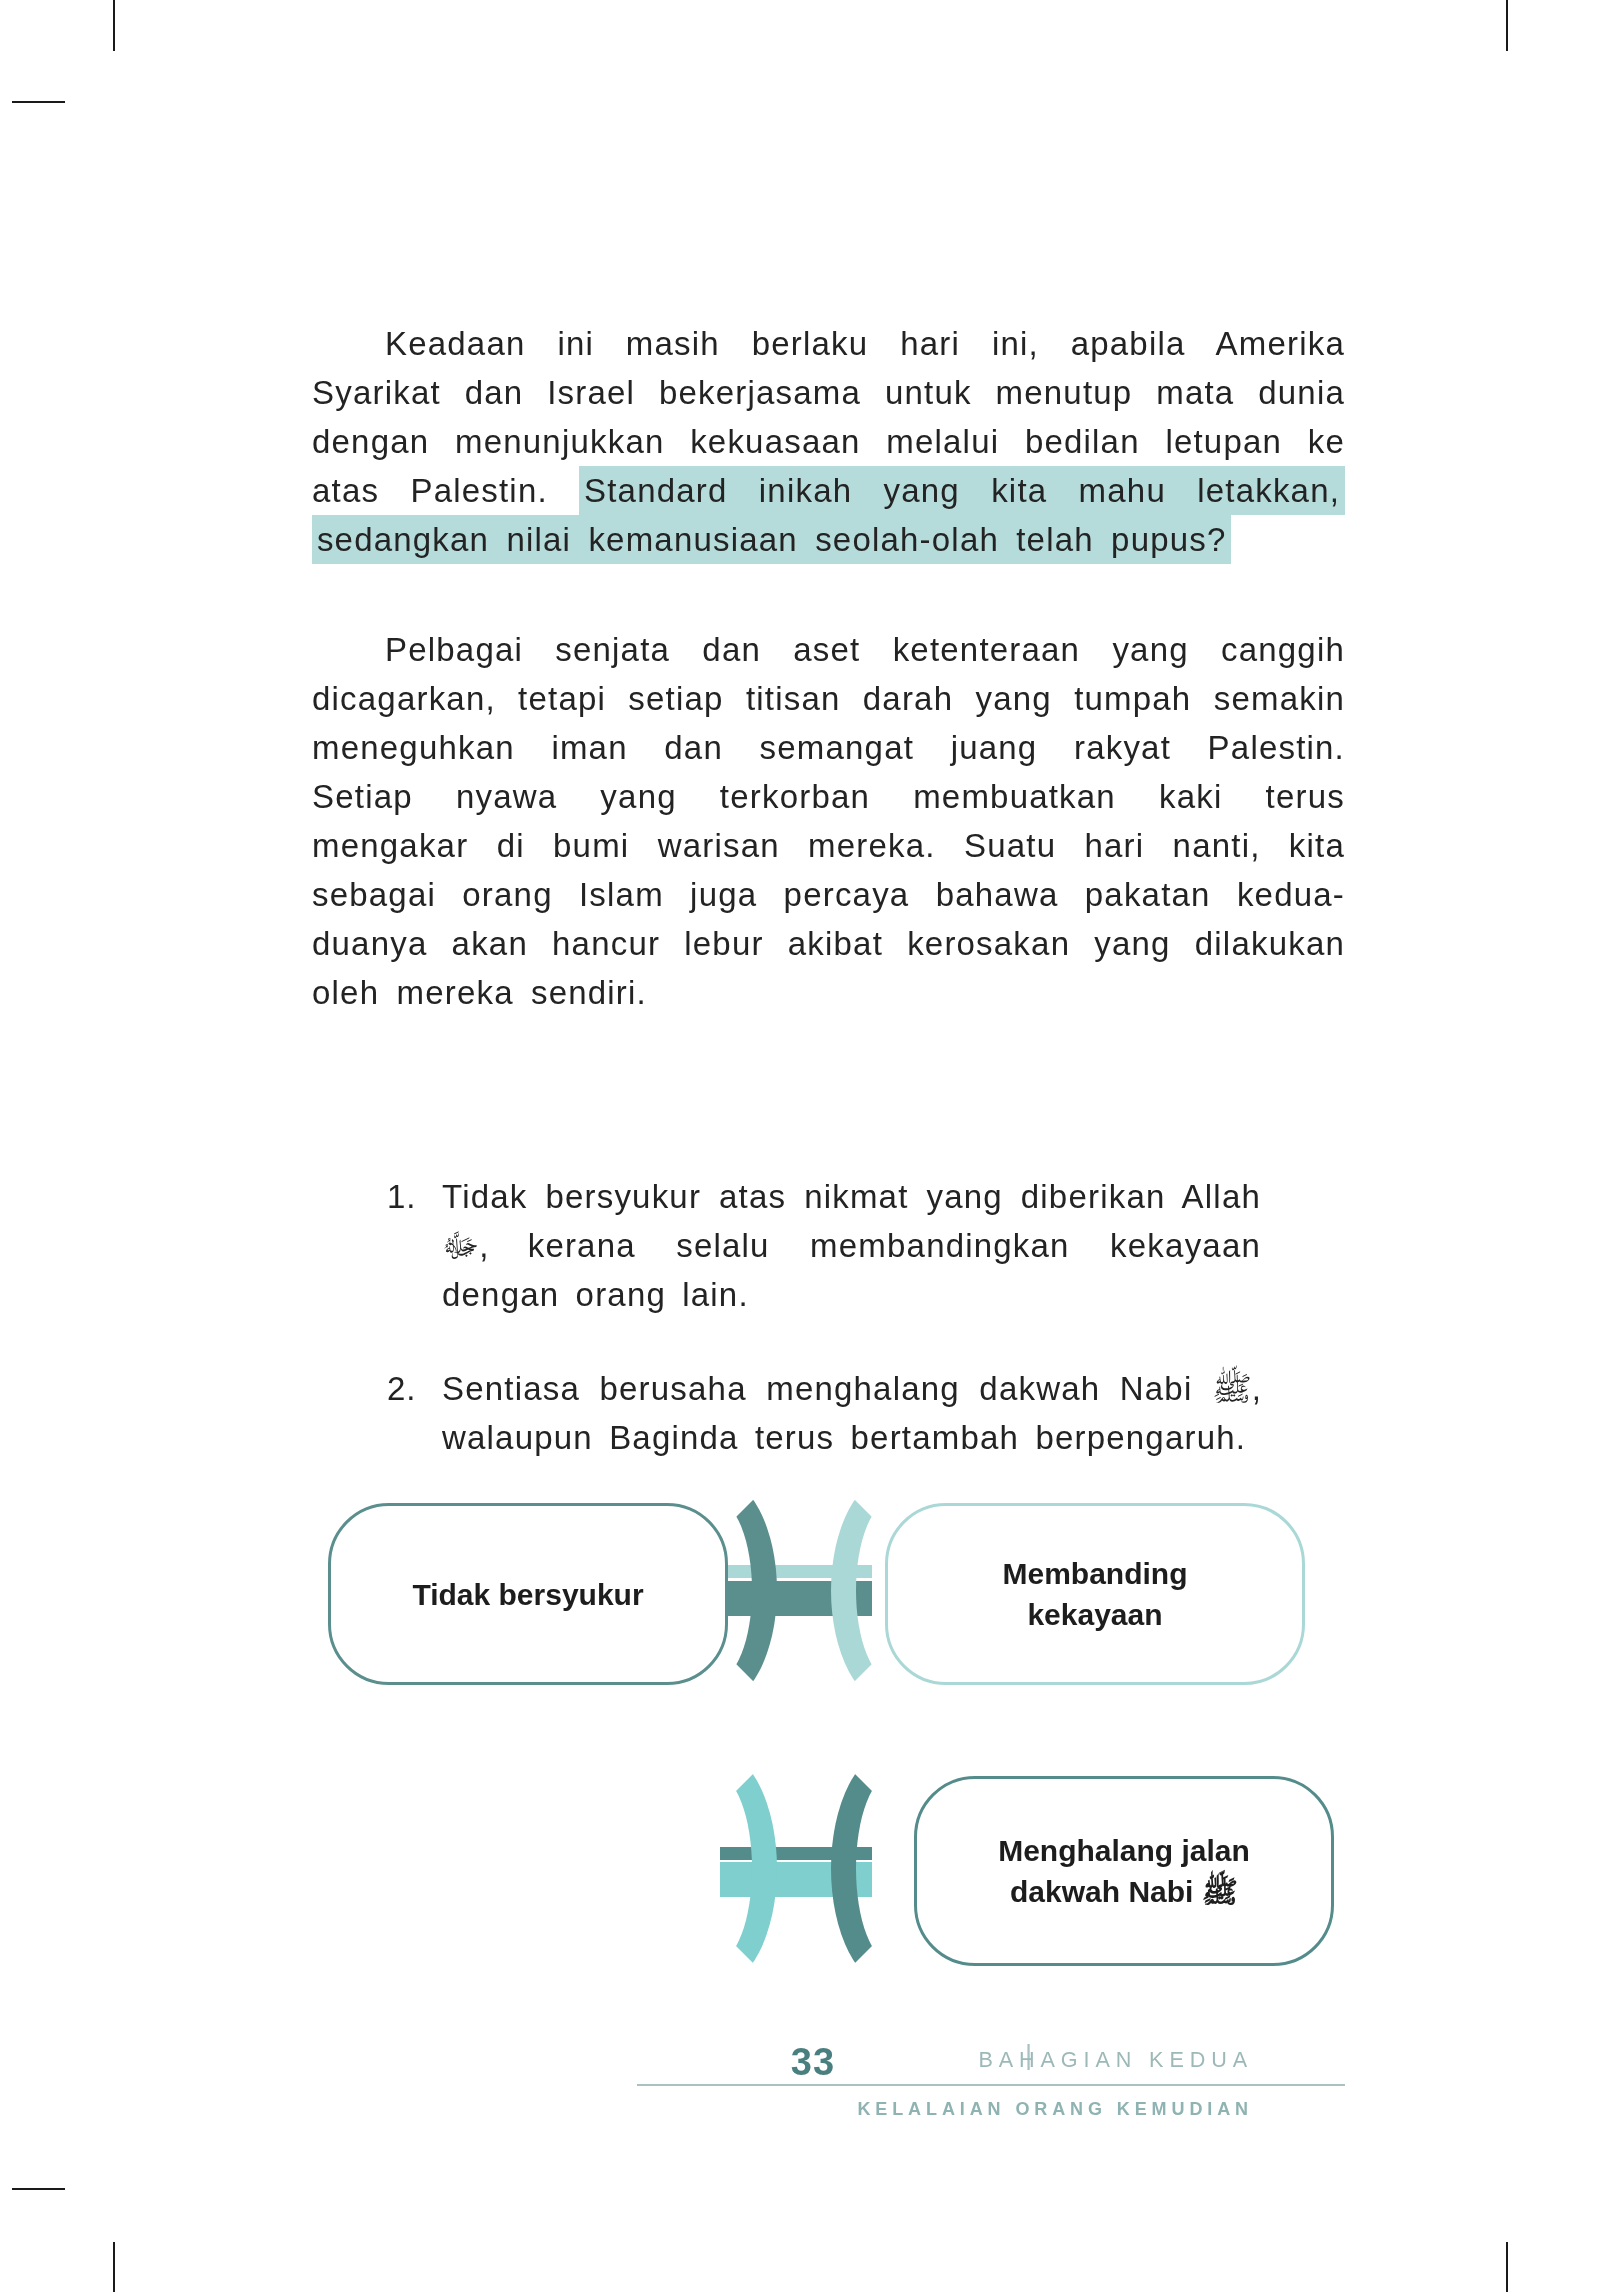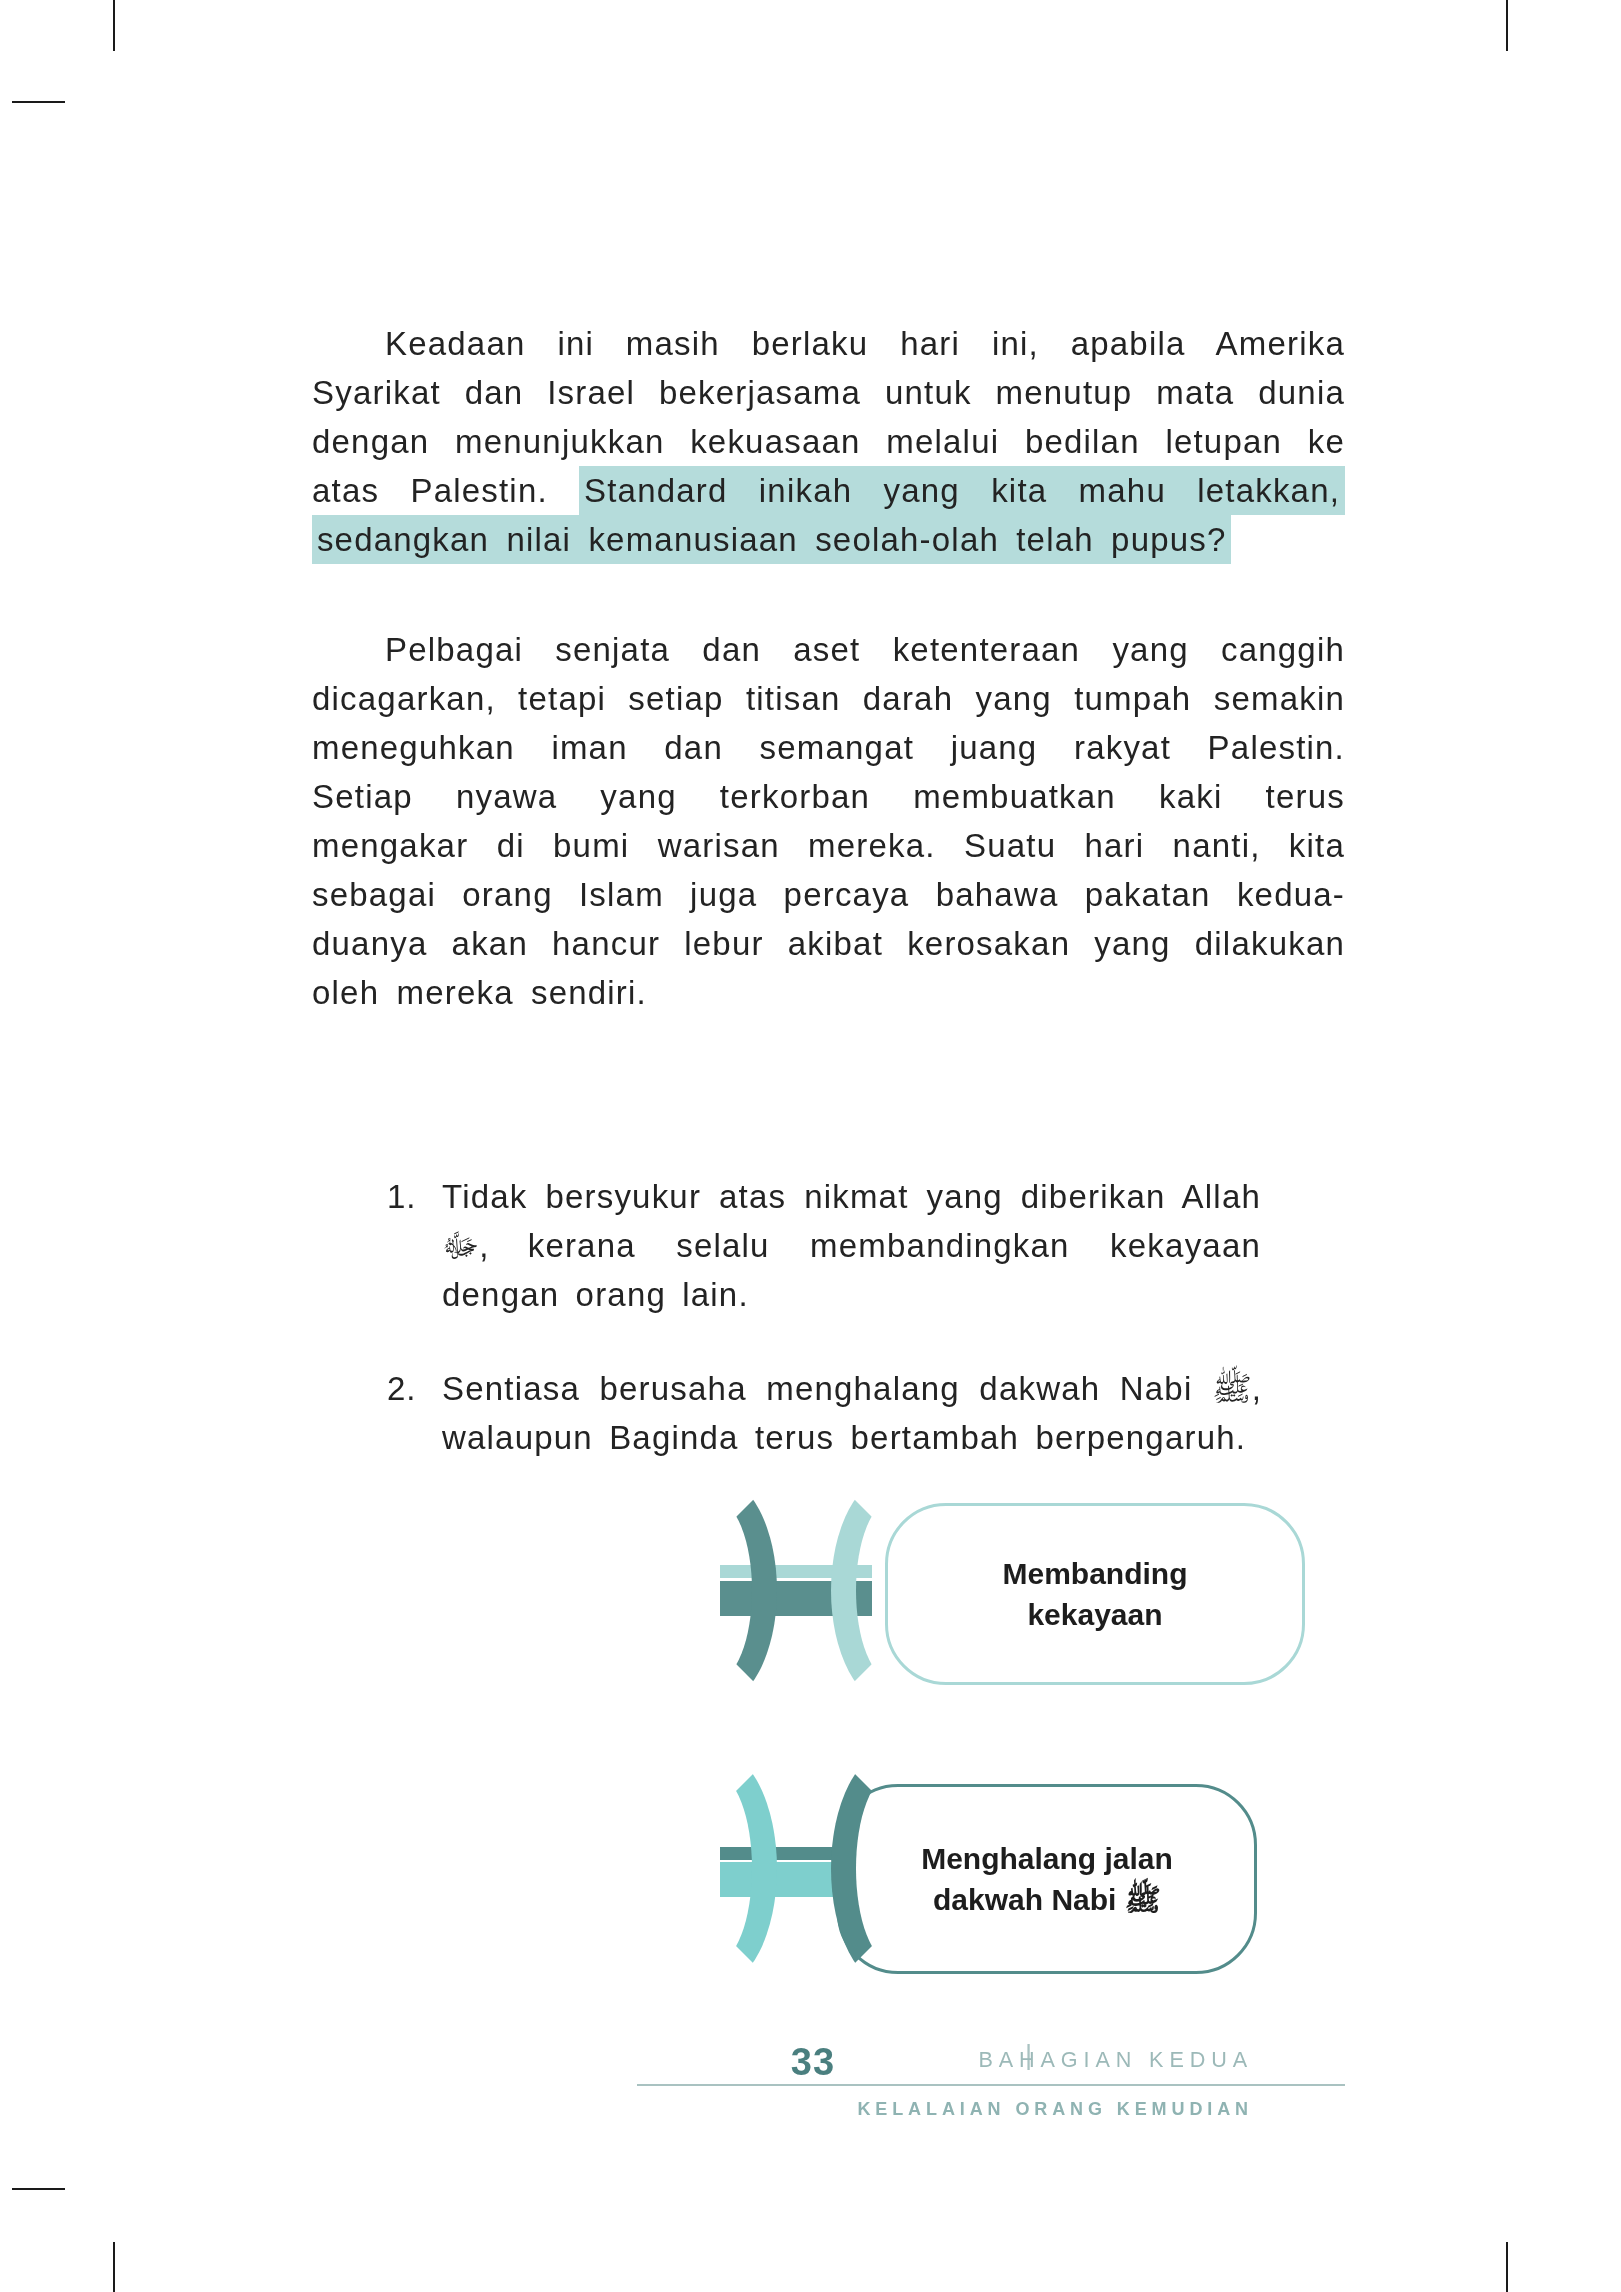--- a/index.html
+++ b/index.html
@@ -97,29 +97,32 @@
   </div>
   <div class="list-item" style="top:1364px;">
     <div class="list-num">2.</div>
     <div class="list-text">Sentiasa berusaha menghalang dakwah Nabi ﷺ, walaupun Baginda terus bertambah berpengaruh.</div>
   </div>
 
   <div class="bar light" style="top:1565px;height:12.7px;"></div>
   <div class="bar dark" style="top:1581px;height:35px;"></div>
   <div class="crescent cr-r-dark" style="left:655px;top:1476px;"></div>
   <div class="crescent cr-l-light" style="left:831px;top:1476px;"></div>
+  <div class="pill b-dark" style="left:328px;top:1503px;width:394px;height:176px;">
+    <span>Tidak bersyukur</span>
+  </div>
   <div class="pill b-light" style="left:885px;top:1503px;width:414px;height:176px;">
     <span class="lbl-w2">Membanding kekayaan</span>
   </div>
 
   <div class="bar dark2" style="top:1847px;height:12.7px;"></div>
   <div class="bar turq" style="top:1862px;height:35px;"></div>
   <div class="crescent tall cr-r-turq" style="left:655px;top:1750px;"></div>
   <div class="crescent tall cr-l-dark2" style="left:831px;top:1750px;"></div>
-  <div class="pill b-dark2" style="left:837px;top:1776px;width:414px;height:184px;margin-top:8px;">
+  <div class="pill b-dark2" style="left:914px;top:1776px;width:414px;height:184px;">
     <span class="lbl-w4">Menghalang jalan dakwah Nabi ﷺ</span>
   </div>
 
   <div class="page-num">33</div>
   <div class="footer-sep">|</div>
   <div class="footer-section">BAHAGIAN KEDUA</div>
   <div class="footer-rule"></div>
   <div class="footer-chapter">KELALAIAN ORANG KEMUDIAN</div>
 
 </div>

